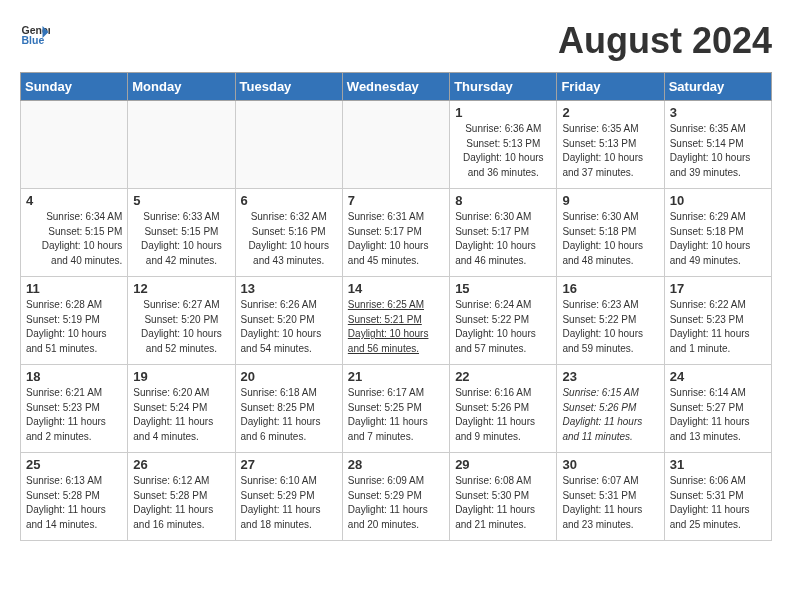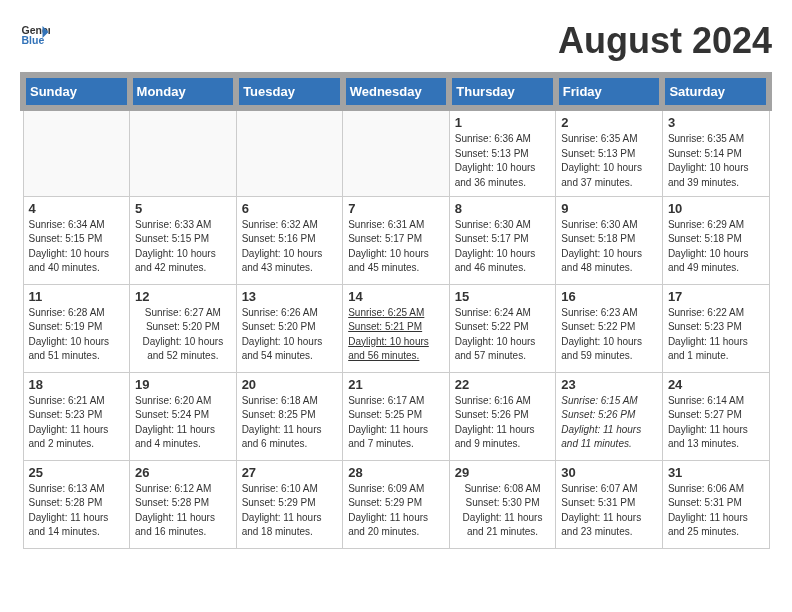--- a/index.html
+++ b/index.html
@@ -41,21 +41,21 @@
       width: 100%;
       border-collapse: collapse;
       table-layout: fixed;
     }
     th {
       background-color: #3373b8;
       color: #fff;
       font-size: 13px;
       padding: 6px 4px;
       text-align: left;
-      border: 6px solid #a3a3a3;
+      border: 1px solid #a3a3a3;
     }
     td {
       border: 1px solid #ccc;
       vertical-align: top;
       padding: 4px 5px;
       font-size: 10.5px;
       color: #333;
       min-height: 80px;
       height: 88px;
     }
@@ -107,21 +107,21 @@
       </tr>
   </thead>
   <tbody id="calendar-body">
       <tr>
         <td class="empty"></td>
         <td class="empty"></td>
         <td class="empty"></td>
         <td class="empty"></td>
         <td class="has-day">
           <span class="day-number">1</span>
-          <div class="day-info" style="white-space: pre-line;">Sunrise: 6:36 AM
+          <div class="day-info" style="white-space: pre-line; text-align: center;">Sunrise: 6:36 AM
 Sunset: 5:13 PM
 Daylight: 10 hours
 and 36 minutes.</div>
         </td>
         <td class="has-day">
           <span class="day-number">2</span>
           <div class="day-info" style="white-space: pre-line;">Sunrise: 6:35 AM
 Sunset: 5:13 PM
 Daylight: 10 hours
 and 37 minutes.</div>
@@ -130,35 +130,35 @@
           <span class="day-number">3</span>
           <div class="day-info" style="white-space: pre-line;">Sunrise: 6:35 AM
 Sunset: 5:14 PM
 Daylight: 10 hours
 and 39 minutes.</div>
         </td>
       </tr>
       <tr>
         <td class="has-day">
           <span class="day-number">4</span>
-          <div class="day-info" style="white-space: pre-line;">Sunrise: 6:34 AM
+          <div class="day-info" style="white-space: pre-line; text-align: right;">Sunrise: 6:34 AM
 Sunset: 5:15 PM
 Daylight: 10 hours
 and 40 minutes.</div>
         </td>
         <td class="has-day">
           <span class="day-number">5</span>
-          <div class="day-info" style="white-space: pre-line;">Sunrise: 6:33 AM
+          <div class="day-info" style="white-space: pre-line; text-align: center;">Sunrise: 6:33 AM
 Sunset: 5:15 PM
 Daylight: 10 hours
 and 42 minutes.</div>
         </td>
         <td class="has-day">
           <span class="day-number">6</span>
-          <div class="day-info" style="white-space: pre-line;">Sunrise: 6:32 AM
+          <div class="day-info" style="white-space: pre-line; text-align: center;">Sunrise: 6:32 AM
 Sunset: 5:16 PM
 Daylight: 10 hours
 and 43 minutes.</div>
         </td>
         <td class="has-day">
           <span class="day-number">7</span>
           <div class="day-info" style="white-space: pre-line;">Sunrise: 6:31 AM
 Sunset: 5:17 PM
 Daylight: 10 hours
 and 45 minutes.</div>
@@ -311,21 +311,21 @@
         </td>
         <td class="has-day">
           <span class="day-number">28</span>
           <div class="day-info" style="white-space: pre-line;">Sunrise: 6:09 AM
 Sunset: 5:29 PM
 Daylight: 11 hours
 and 20 minutes.</div>
         </td>
         <td class="has-day">
           <span class="day-number">29</span>
-          <div class="day-info" style="white-space: pre-line; text-align: center;">Sunrise: 6:08 AM
+          <div class="day-info" style="white-space: pre-line;">Sunrise: 6:08 AM
 Sunset: 5:30 PM
 Daylight: 11 hours
 and 21 minutes.</div>
         </td>
         <td class="has-day">
           <span class="day-number">30</span>
           <div class="day-info" style="white-space: pre-line;">Sunrise: 6:07 AM
 Sunset: 5:31 PM
 Daylight: 11 hours
 and 23 minutes.</div>

